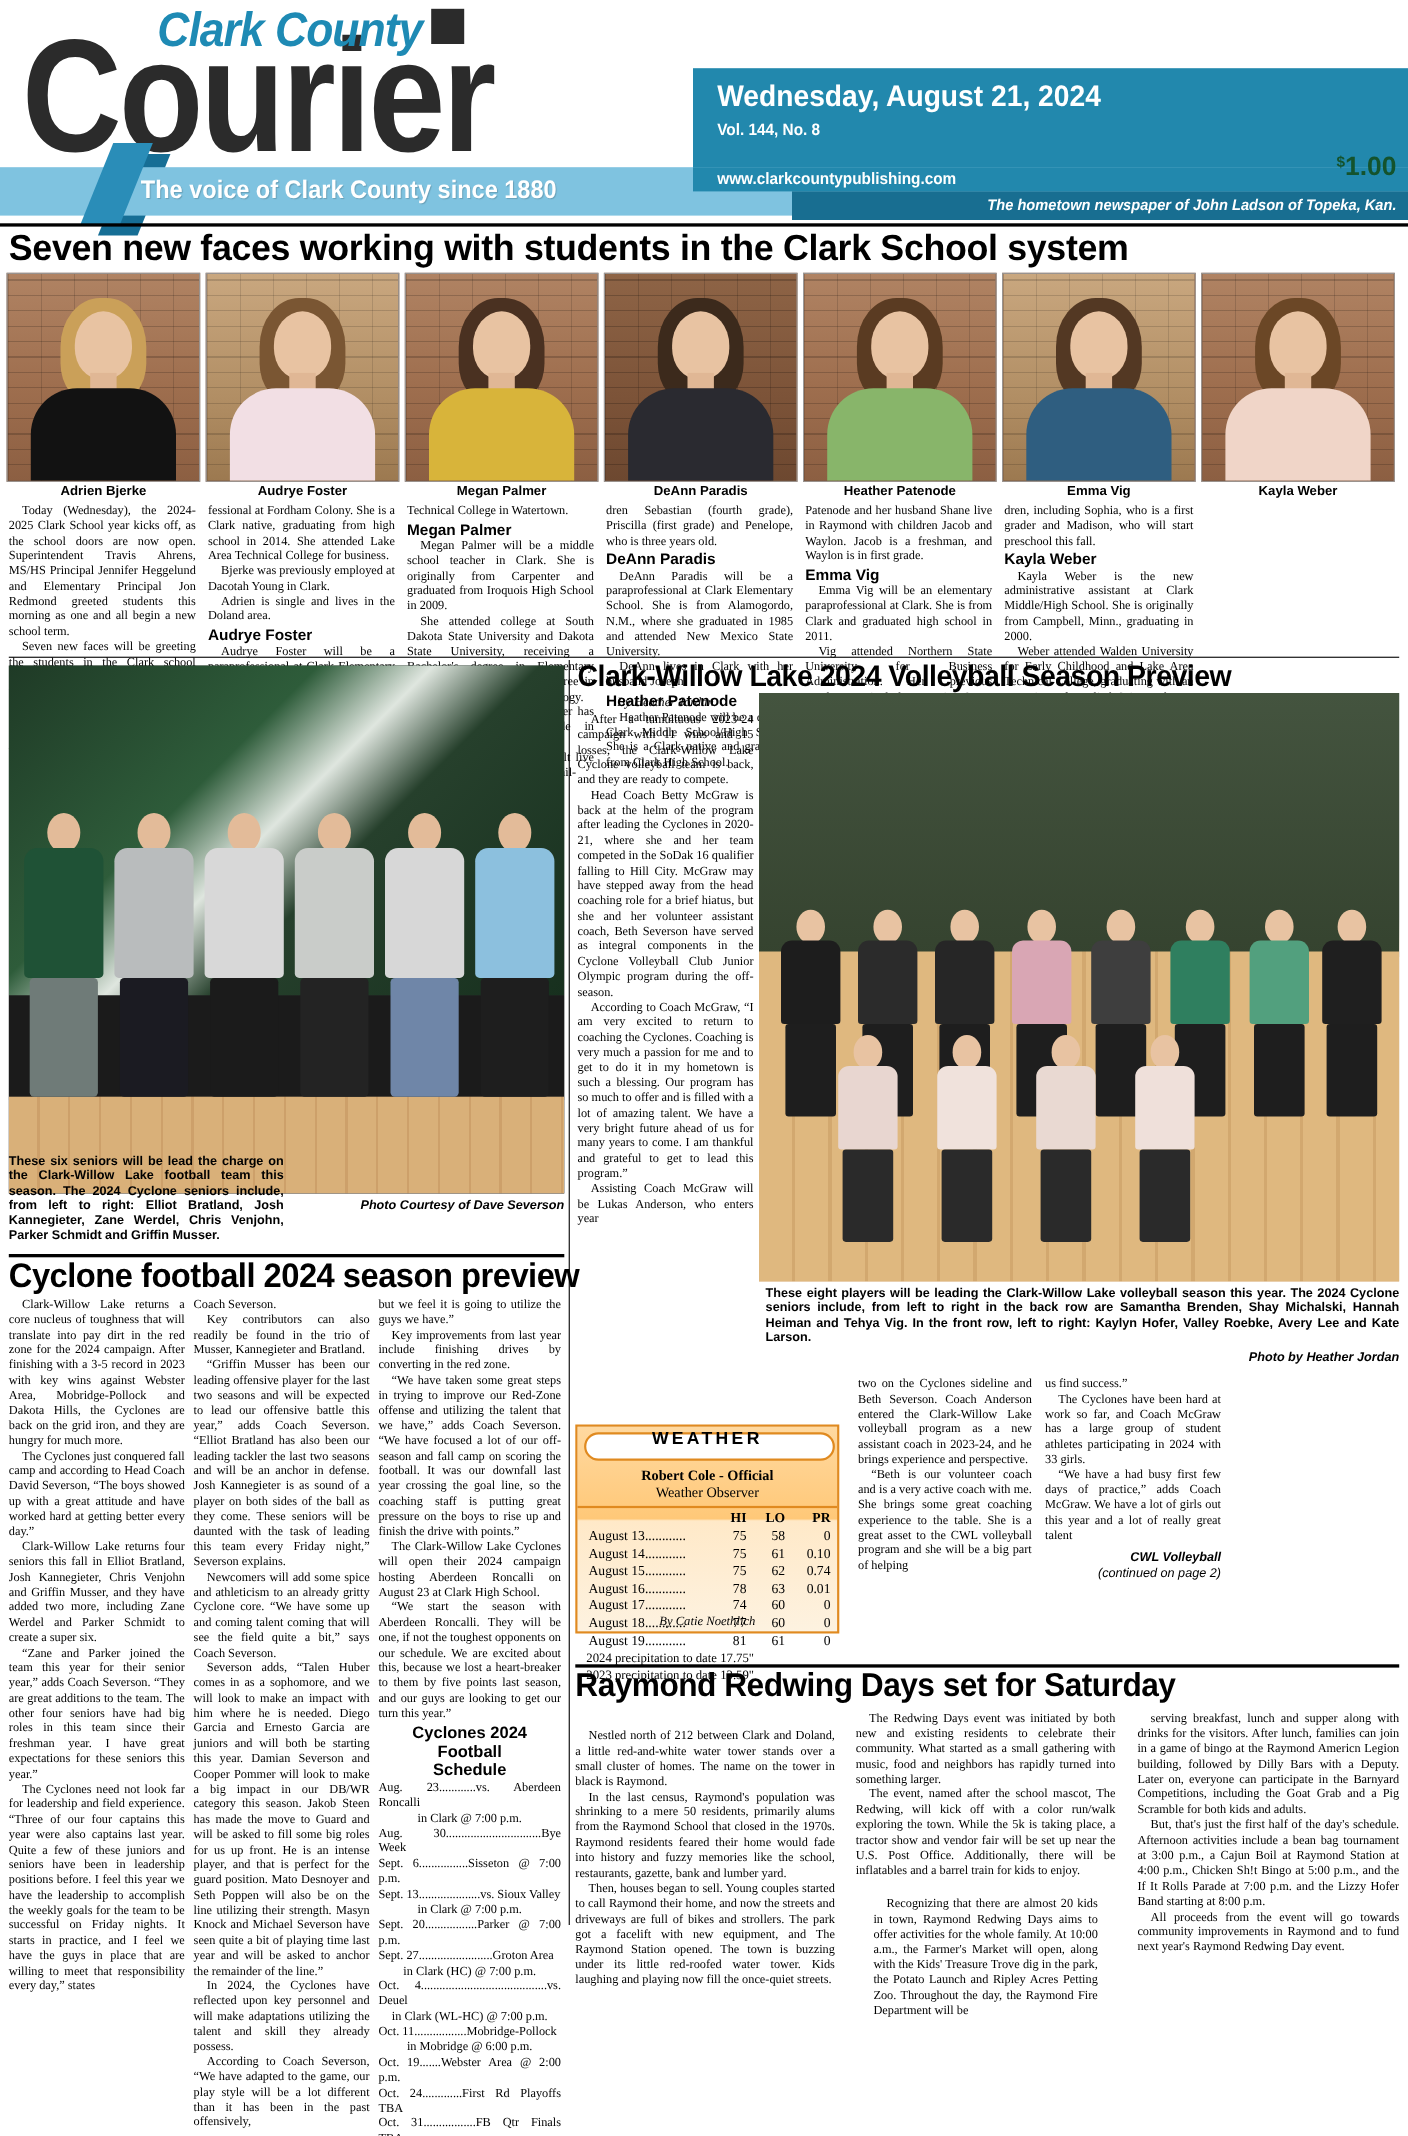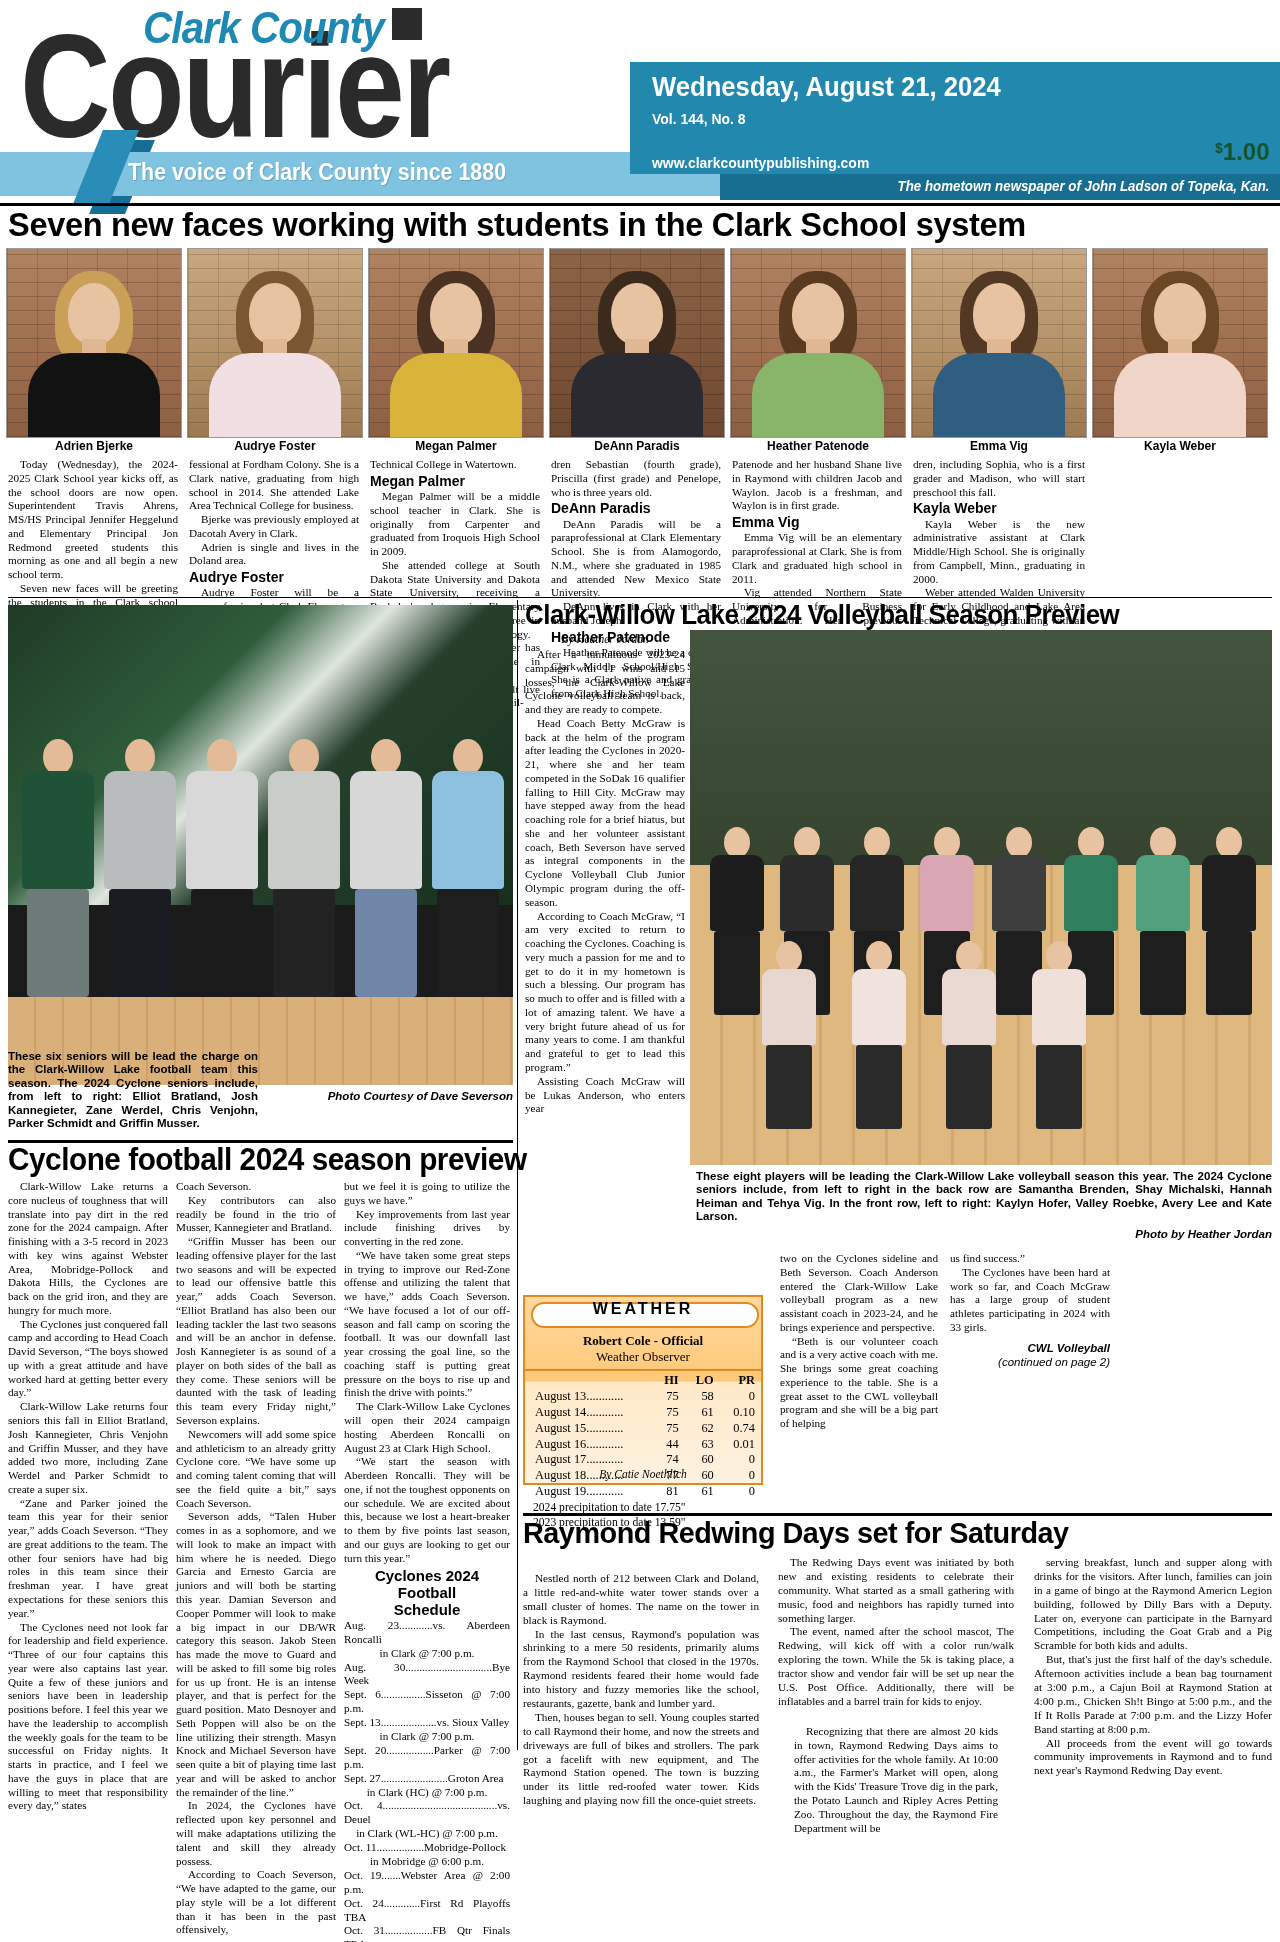--- a/index.html
+++ b/index.html
@@ -412,21 +412,21 @@
 
 <div class="story-cols">
   <div class="col" style="left:0px">
     <p>Today (Wednesday), the 2024-2025 Clark School year kicks off, as the school doors are now open. Superintendent Travis Ahrens, MS/HS Principal Jennifer Heggelund and Elementary Principal Jon Redmond greeted students this morning as one and all begin a new school term.</p>
     <p>Seven new faces will be greeting the students in the Clark school system. New to the Clark School for the 2024-2025 term will be Adrien Bjerke, Audrye Foster, Megan Palmer, DeAnn Paradis, Heather Patenode, Emma Vig and Kayla Weber.</p>
     <div class="subhead">Adrien Bjerke</div>
     <p>Adrien Bjerke will be a parapro-</p>
   </div>
   <div class="col" style="left:181px">
     <p style="text-indent:0">fessional at Fordham Colony. She is a Clark native, graduating from high school in 2014. She attended Lake Area Technical College for business.</p>
-    <p>Bjerke was previously employed at Dacotah Avery in Clark.</p>
+    <p>Bjerke was previously employed at Dacotah Young in Clark.</p>
     <p>Adrien is single and lives in the Doland area.</p>
     <div class="subhead">Audrye Foster</div>
     <p>Audrye Foster will be a paraprofessional at Clark Elementary School. Foster is from Clark, where she graduated in 2023. She is the daughter of Ryan and Ida Foster of Clark and sister of Jasmine and Brandi Foster.</p>
     <p>Audrye is attending Lake Area</p>
   </div>
   <div class="col" style="left:362px">
     <p style="text-indent:0">Technical College in Watertown.</p>
     <div class="subhead">Megan Palmer</div>
     <p>Megan Palmer will be a middle school teacher in Clark. She is originally from Carpenter and graduated from Iroquois High School in 2009.</p>
     <p>She attended college at South Dakota State University and Dakota State University, receiving a Bachelor's degree in Elementary Education and a Master's degree in Science of Educational Technology.</p>
@@ -628,20 +628,21 @@
 <div style="position:absolute;left:696px;top:1170px;width:576px" class="caption">These eight players will be leading the Clark-Willow Lake volleyball season this year. The 2024 Cyclone seniors include, from left to right in the back row are Samantha Brenden, Shay Michalski, Hannah Heiman and Tehya Vig. In the front row, left to right: Kaylyn Hofer, Valley Roebke, Avery Lee and Kate Larson.</div>
 <div style="position:absolute;left:696px;top:1228px;width:576px" class="credit">Photo by Heather Jordan</div>
 
 <div style="position:absolute;left:780px;top:1252px;width:158px;font-size:11.2px;line-height:1.23;text-align:justify;hyphens:auto">
   <p style="text-indent:0;margin:0">two on the Cyclones sideline and Beth Severson. Coach Anderson entered the Clark-Willow Lake volleyball program as a new assistant coach in 2023-24, and he brings experience and perspective.</p>
   <p style="text-indent:12px;margin:0">“Beth is our volunteer coach and is a very active coach with me. She brings some great coaching experience to the table. She is a great asset to the CWL volleyball program and she will be a big part of helping</p>
 </div>
 <div style="position:absolute;left:950px;top:1252px;width:160px;font-size:11.2px;line-height:1.23;text-align:justify;hyphens:auto">
   <p style="text-indent:0;margin:0">us find success.”</p>
   <p style="text-indent:12px;margin:0">The Cyclones have been hard at work so far, and Coach McGraw has a large group of student athletes participating in 2024 with 33 girls.</p>
+  <p style="text-indent:12px;margin:0">“We have a had busy first few days of practice,” adds Coach McGraw. We have a lot of girls out this year and a lot of really great talent</p>
   <div class="contd" style="margin-top:6px">CWL Volleyball</div>
   <div class="contd" style="font-weight:normal">(continued on page 2)</div>
 </div>
 
 <div class="weather-box">
   <div class="w-title-pill"></div>
   <div class="w-title">WEATHER</div>
   <div class="w-observer"><b>Robert Cole - Official</b></div>
   <div class="w-observer2">Weather Observer</div>
   <div class="w-sep"></div>
@@ -667,21 +668,21 @@
         <td>0.10</td>
       </tr>
       <tr>
         <td class="d">August 15............</td>
         <td>75</td>
         <td>62</td>
         <td>0.74</td>
       </tr>
       <tr>
         <td class="d">August 16............</td>
-        <td>44</td>
+        <td>78</td>
         <td>63</td>
         <td>0.01</td>
       </tr>
       <tr>
         <td class="d">August 17............</td>
         <td>74</td>
         <td>60</td>
         <td>0</td>
       </tr>
       <tr>

